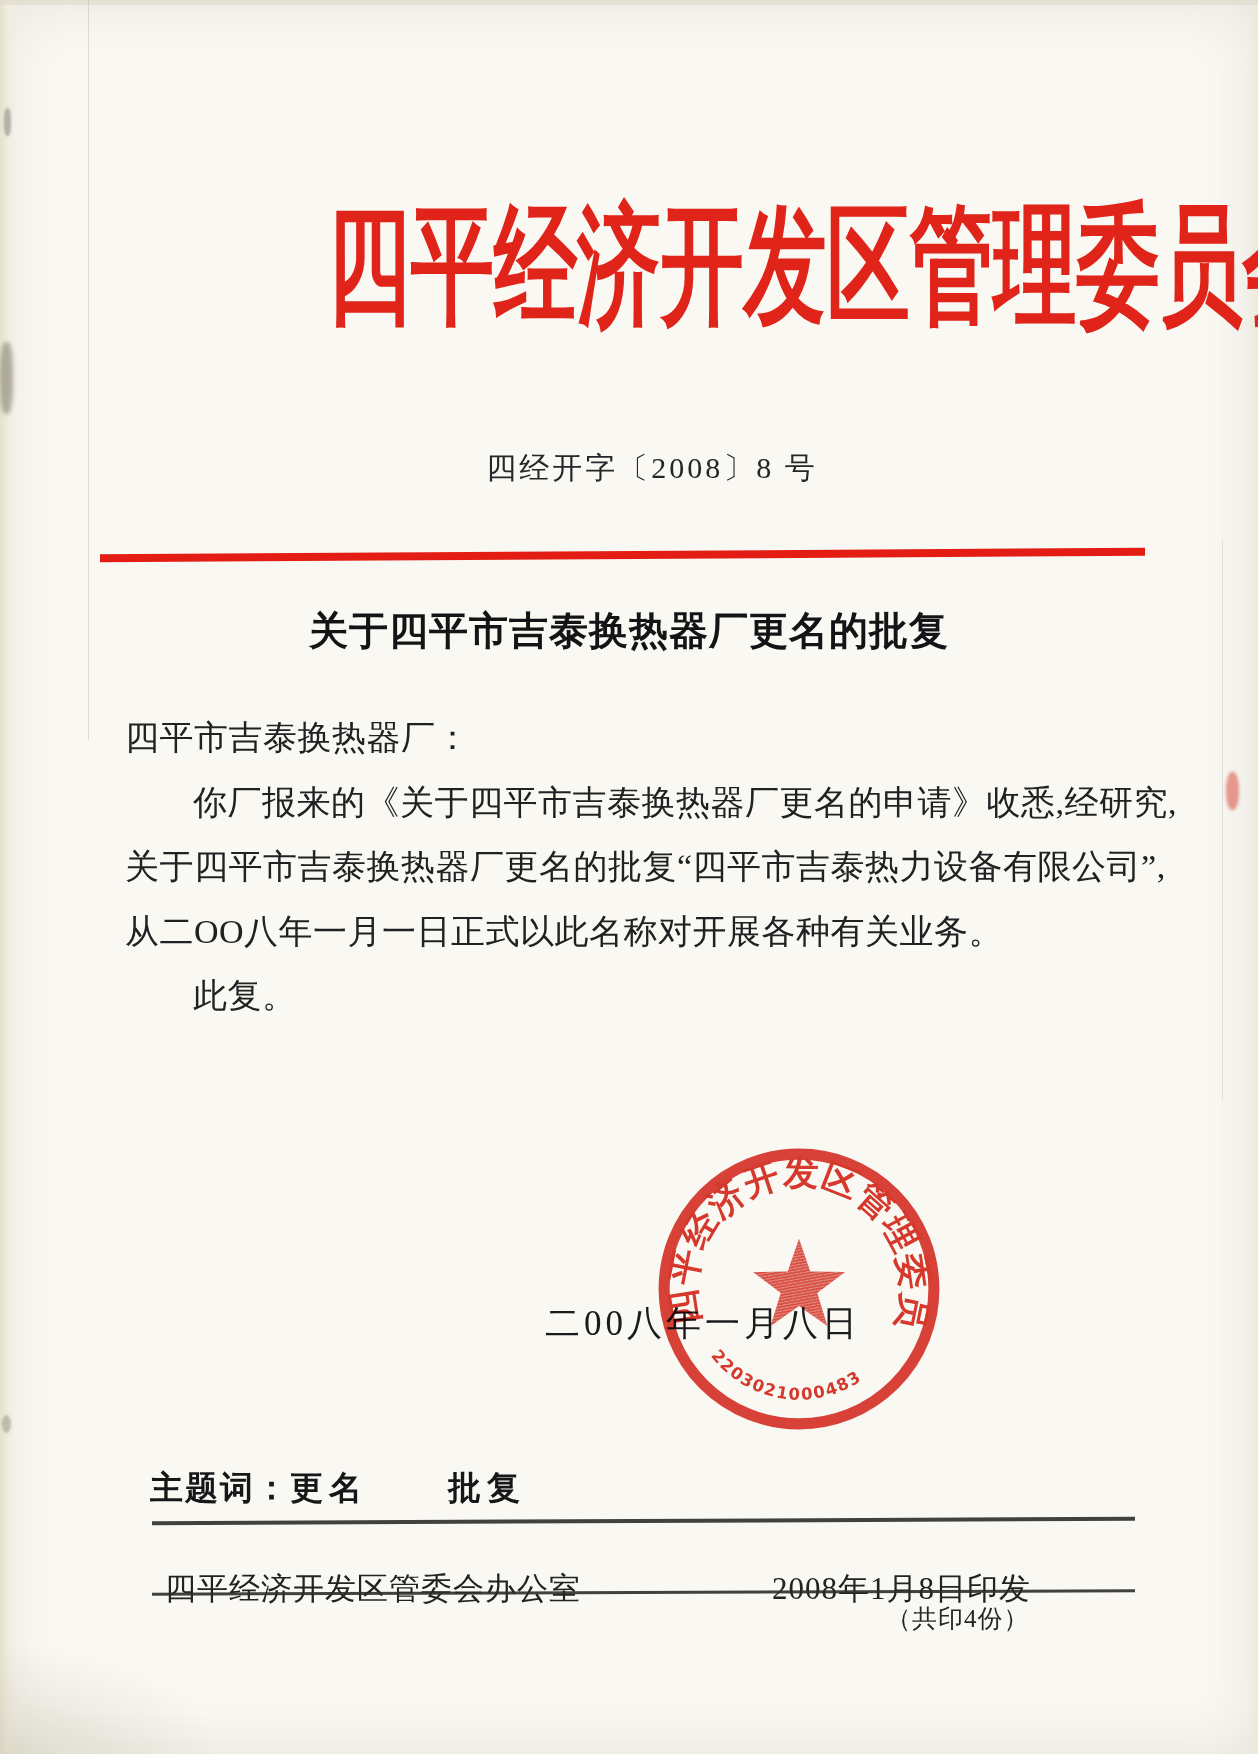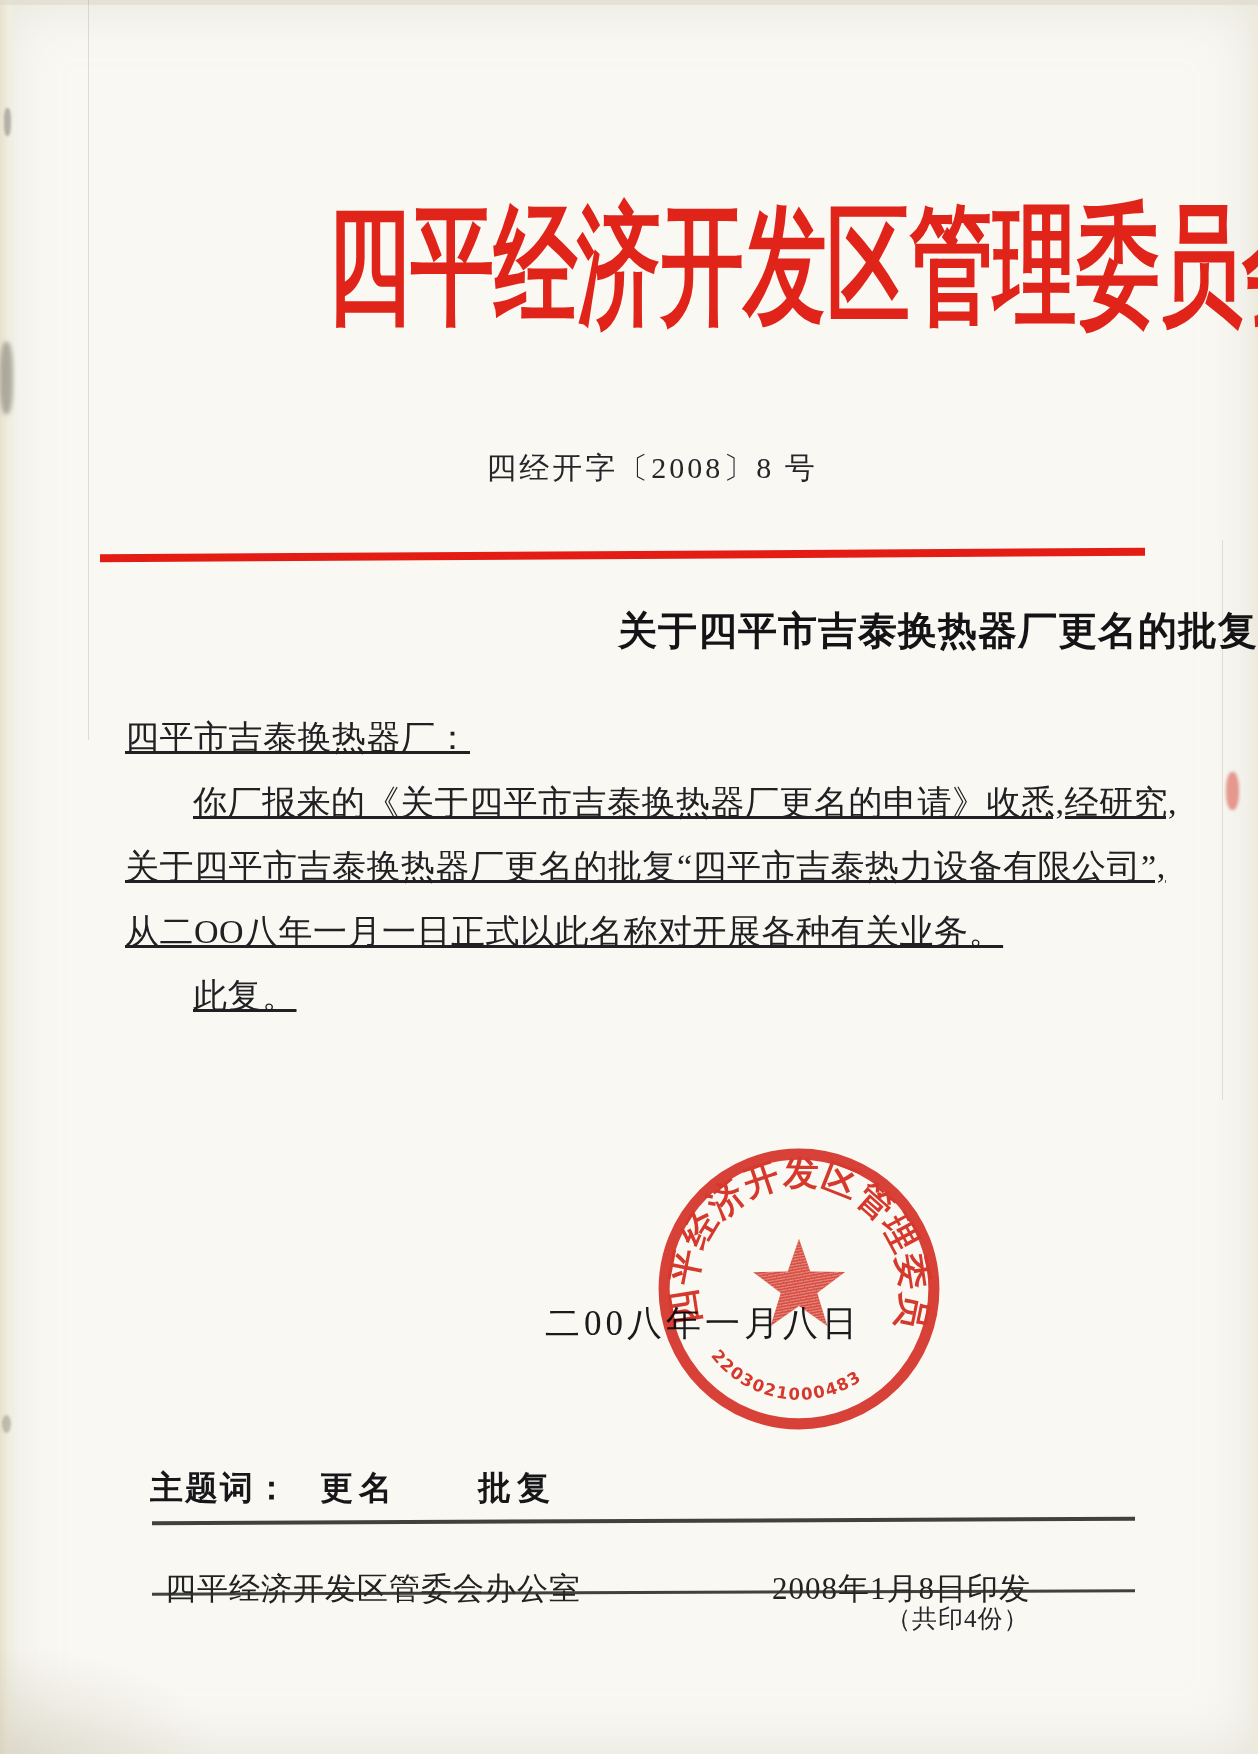--- a/index.html
+++ b/index.html
@@ -43,29 +43,29 @@
     text-align:center;font-size:30px;letter-spacing:3px;color:#26262a;padding-left:46px;
   }
 
   .red-rule{
     position:absolute;left:100px;top:551px;width:1045px;height:8px;
     background:#e31d14;transform:rotate(-0.35deg);
   }
 
   .doc-title{
     position:absolute;left:0;right:0;top:604px;margin:0;
-    text-align:right;
+    text-align:center;
     font-family:"Liberation Sans","DejaVu Sans",sans-serif;
     font-size:39px;font-weight:bold;color:#141416;letter-spacing:1px;
   }
 
   .body-text{position:absolute;left:125px;top:706px;right:90px;}
   .body-text .line{
     height:64.5px;line-height:64.5px;white-space:nowrap;
-    font-size:34px;color:#212124;letter-spacing:0.5px;text-decoration:underline;
+    font-size:34px;color:#212124;letter-spacing:0.5px;
   }
   .body-text .indent{padding-left:68px;}
 
   .date-line{
     position:absolute;left:545px;top:1300px;
     font-size:35px;letter-spacing:4px;color:#1b1b1d;white-space:nowrap;
   }
 
   .seal{
     position:absolute;left:648px;top:1138px;width:302px;height:302px;
@@ -74,21 +74,21 @@
   .seal-text-arc{font-family:"Liberation Serif","DejaVu Serif",serif;font-weight:bold;
     font-size:35px;letter-spacing:1px;fill:#d8281c;}
   .seal-num-arc{font-family:"DejaVu Sans","Liberation Sans",sans-serif;font-weight:bold;
     font-size:16.5px;letter-spacing:1.5px;fill:#d8281c;}
 
   .subject-row{
     position:absolute;left:150px;top:1466px;white-space:nowrap;
     font-family:"Liberation Sans","DejaVu Sans",sans-serif;
     font-size:33px;font-weight:bold;color:#17171a;
   }
-  .subject-label{margin-right:30px;letter-spacing:2px;text-align:right;}
+  .subject-label{letter-spacing:2px;text-align:right;}
   .subject-term{letter-spacing:6px;}
   .subject-term.term2{margin-left:80px;}
 
   .black-rule{position:absolute;left:152px;width:983px;background:#2c2c2a;opacity:.9;}
   .rule1{top:1519px;height:3.5px;transform:rotate(-0.25deg);}
   .rule2{top:1591px;height:3px;transform:rotate(-0.2deg);}
 
   .footer-row{position:absolute;left:0;top:1540px;width:100%;height:44px;margin-top:28px;}
   .office{position:absolute;left:165px;font-size:31px;letter-spacing:1px;color:#222;}
   .print-date{position:absolute;left:772px;font-size:31px;letter-spacing:1px;color:#222;}

